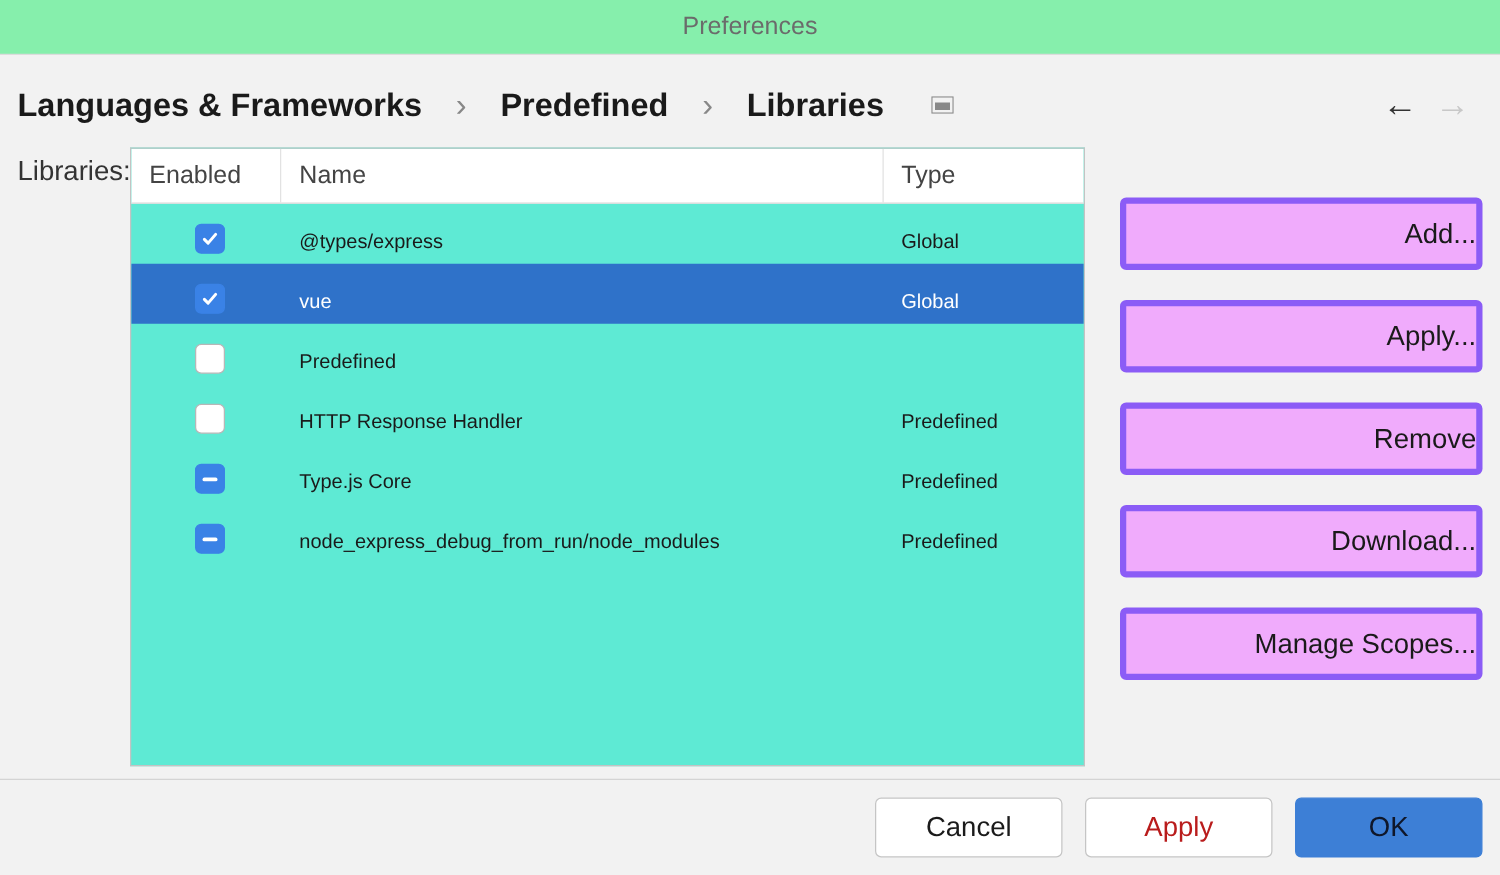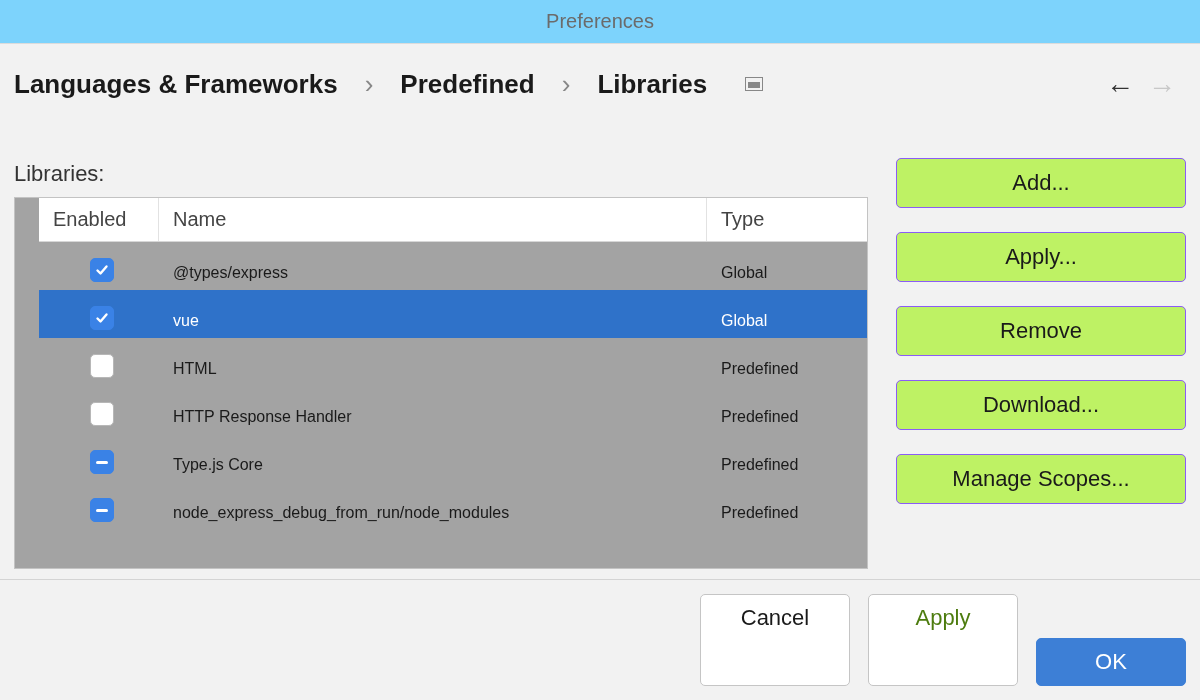--- a/index.html
+++ b/index.html
@@ -10,21 +10,21 @@
     background: #f2f2f2;
     color: #1a1a1a;
     font-size: 19px;
   }
   .window { width: 1200px; height: 700px; display: flex; flex-direction: column; }
 
   
   .titlebar {
     height: 44px;
     display: flex; align-items: center; justify-content: center;
-    background: #7dd3fc;
+    background: #86efac;
     color: #6b6b6b;
     font-size: 20px;
     border-bottom: 1px solid #dcdcdc;
   }
 
   
   .header {
     display: flex; align-items: center;
     padding: 24px 14px 18px 14px;
   }
@@ -51,34 +51,33 @@
   }
   .nav-arrow.disabled { color: #c8c8c8; }
 
   
   .content {
     flex: 1;
     display: flex; flex-direction: row;
     padding: 0 14px 10px 14px;
     gap: 28px;
   }
-  .left-col { flex: 1; display: flex; flex-direction: column; margin-top: 37px; }
+  .left-col { flex: 1; display: flex; flex-direction: row; }
   .section-label {
     font-size: 22px; color: #333;
     margin: 6px 0 10px 0;
   }
 
   
   .table {
     border: 1px solid #c3c3c3;
-    background: #a3a3a3;
+    background: #5eead4;
     flex: 1;
     display: flex; flex-direction: column;
     overflow: hidden;
-    padding-left: 24px;
   }
   .thead {
     display: flex;
     border-bottom: 1px solid #d7d7d7;
     font-size: 20px;
     color: #444;
     background: #fff;
   }
   .th {
     padding: 10px 8px 10px 14px;
@@ -131,52 +130,51 @@
   }
 
   
   .right-col {
     width: 290px;
     display: flex; flex-direction: column;
     gap: 24px;
     padding-top: 40px;
   }
   .btn {
-    background: #bef264;
-    border: 1px solid #8b5cf6;
+    background: #f0abfc;
+    border: 5px solid #8b5cf6;
     border-radius: 5px;
     font-size: 22px;
     padding: 11px 0;
-    text-align: center;
+    text-align: right;
     cursor: pointer;
   }
 
   
   .footer {
     border-top: 1px solid #d4d4d4;
     padding: 14px;
     display: flex; justify-content: flex-end; gap: 18px;
     background: #f2f2f2;
   }
   .fbtn {
     min-width: 150px;
     background: #fff;
     border: 1px solid #c5c5c5;
     border-radius: 5px;
     font-size: 22px;
     padding: 10px 12px;
     text-align: center;
     cursor: pointer;
   }
-  .fbtn.disabled { color: #4d7c0f; cursor: default; }
+  .fbtn.disabled { color: #b91c1c; cursor: default; }
   .fbtn.primary {
     background: #3d7fd6;
     border-color: #3d7fd6;
-    color: #ffffff;
-    margin-top: 44px;
+    color: #0f172a;
   }
 </style>
 </head>
 <body>
 
 <div class="window">
 
   <div class="titlebar">
     <span>Preferences</span>
   </div>
@@ -231,21 +229,20 @@
                   </svg>
                 </span>
               </div>
               <div class="td col-name">vue</div>
               <div class="td col-type">Global</div>
             </div>
             <div class="trow">
               <div class="td col-enabled">
                 <span class="cb unchecked"></span>
               </div>
-              <div class="td col-name">HTML</div>
               <div class="td col-type">Predefined</div>
             </div>
             <div class="trow">
               <div class="td col-enabled">
                 <span class="cb unchecked"></span>
               </div>
               <div class="td col-name">HTTP Response Handler</div>
               <div class="td col-type">Predefined</div>
             </div>
             <div class="trow">

